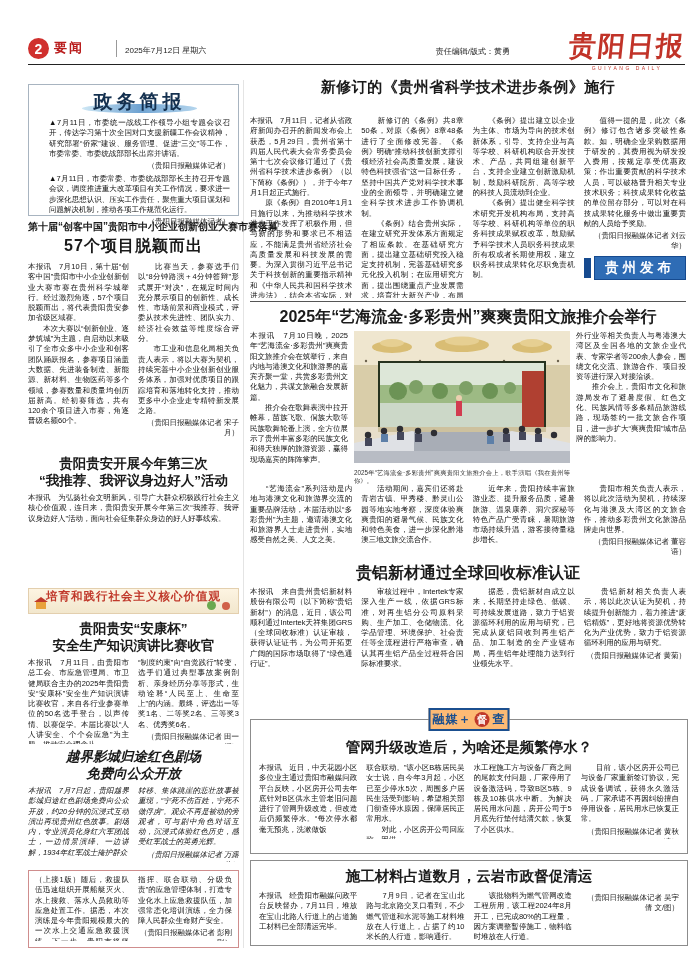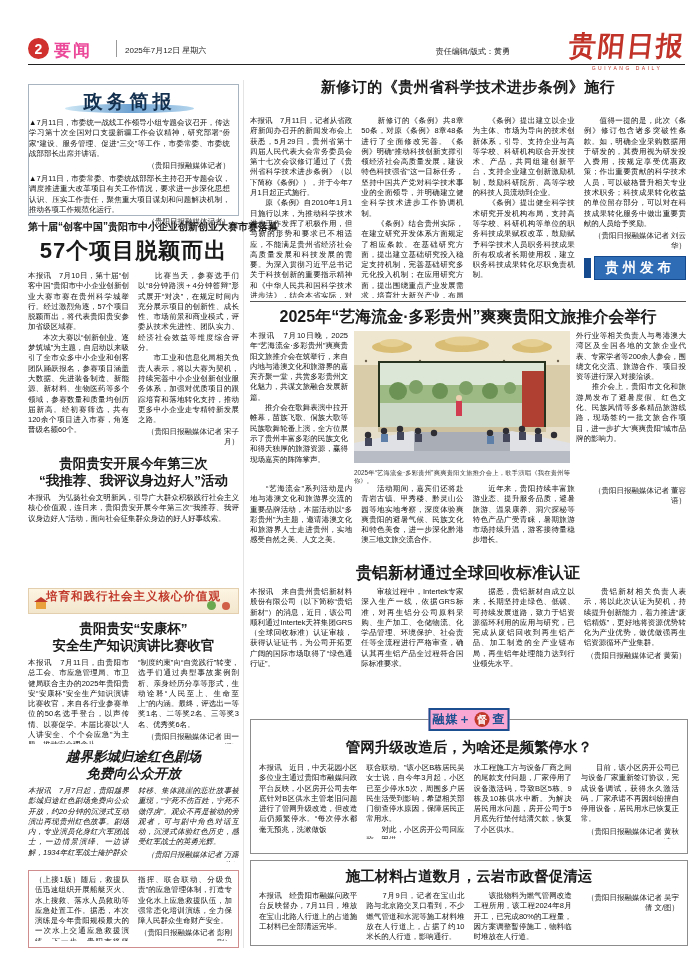--- a/index.html
+++ b/index.html
@@ -2,45 +2,45 @@
 <html><head>
 <meta charset="utf-8">
 <style>
   * { margin:0; padding:0; box-sizing:border-box; }
   html,body { width:700px; height:977px; background:#fff; }
   body { font-family:"Liberation Sans","DejaVu Sans",sans-serif; color:#1a1a1a; position:relative; overflow:hidden; }
 
   
   #hdr { position:absolute; left:28px; top:36px; right:15px; height:28px; }
   .pgnum { position:absolute; left:0; top:2px; width:21px; height:21px; border-radius:50%; background:#d0302e; color:#fff; font-weight:bold; font-size:14px; display:flex; align-items:center; justify-content:center; }
-  .section { position:absolute; left:26px; top:3px; color:#ec4899; font-size:17px; font-weight:bold; letter-spacing:2px; }
+  .section { position:absolute; left:26px; top:3px; color:#b91c1c; font-size:13px; font-weight:bold; letter-spacing:2px; }
   .hdr-div { position:absolute; left:88px; top:4px; width:1px; height:17px; background:#999; }
   .date { position:absolute; left:97px; top:9px; font-size:8px; color:#222; }
   .editor { position:absolute; right:175px; top:10px; font-size:8px; color:#222; }
   .masthead { position:absolute; right:0; top:-8px; text-align:center; }
   .masthead-cn { color:#c13328; font-size:27px; font-weight:bold; font-family:"DejaVu Serif","Liberation Serif",serif; transform:skewX(-6deg); letter-spacing:2px; }
   .masthead-sub { color:#c13328; font-size:5px; letter-spacing:2.5px; margin-top:1px; }
   .hdr-rule { position:absolute; left:28px; right:15px; top:64px; height:1px; background:#222; }
   .v-rule { position:absolute; left:243px; top:80px; height:868px; width:1px; background:#e4e4e4; }
 
   
   .bt { font-size:7.5px; line-height:10.3px; text-align:justify; white-space:pre-wrap; color:#111; }
   .cols { display:flex; gap:9px; overflow:hidden; }
   .col { flex:1; overflow:hidden; }
   .byline { text-align:right; font-size:7.5px; color:#222; margin-top:2px; }
   .kicker { font-size:10px; font-weight:bold; text-align:center; white-space:nowrap; }
-  .h-big { font-size:22px; font-weight:bold; text-align:center; letter-spacing:1px; margin-top:2px; }
+  .h-big { font-size:16px; font-weight:bold; text-align:center; letter-spacing:1px; margin-top:2px; }
   .h-sub { font-size:13.5px; font-weight:bold; text-align:center; line-height:17px; }
   .h-main { font-size:15px; font-weight:bold; text-align:center; letter-spacing:0.5px; }
   .h-mid { font-size:16px; font-weight:bold; text-align:center; }
   .h-box { font-size:14.5px; font-weight:bold; text-align:center; }
 
   
   .lblk { position:absolute; left:28px; width:211px; }
-  #brief { top:84px; height:132px; border:1px solid #a8b4c0; padding:4px 8px 4px 0; }
+  #brief { top:84px; height:132px; border:1px solid #a8b4c0; padding:4px 8px 4px 20px; }
   .brief-title-wrap { position:relative; height:26px; text-align:center; }
   .brief-title { position:relative; z-index:2; font-size:19px; font-weight:bold; color:#14304f; letter-spacing:4px; }
   .brief-wave { position:absolute; z-index:1; left:18%; right:18%; bottom:2px; height:9px; background:linear-gradient(90deg,#bfe0f2,#3f84c2,#9cc8e8); border-radius:50%; opacity:.75; }
   .brief-item { margin-top:3px; }
   #contest { top:220px; }
   #goodpeople { top:455px; }
   #banner { top:588px; height:26px; background:linear-gradient(180deg,#fdf4e2,#f2e7cd); border:1px solid #e3cfae; display:flex; justify-content:center; overflow:hidden; position:absolute; }
   .banner-text { color:#c0392b; font-weight:bold; font-size:11.5px; font-family:"DejaVu Serif","Liberation Serif",serif; letter-spacing:1px; }
   .bn-house { position:absolute; left:7px; bottom:4px; width:10px; height:7px; background:#e8a13c; }
   .bn-house:before { content:""; position:absolute; left:-2px; top:-5px; border-left:7px solid transparent; border-right:7px solid transparent; border-bottom:5px solid #c0392b; }
@@ -59,21 +59,21 @@
   #tour-mid { top:331px; display:flex; gap:6px; }
   .tour-left { width:98px; overflow:hidden; height:147px; }
   .photo-wrap { width:216px; }
   .photo-cap { font-size:6.3px; color:#333; line-height:7.5px; margin-top:2px; text-align:justify; }
   .tour-right { width:110px; overflow:hidden; height:147px; }
   #tour-bottom { top:484px; }
   #alum-h { top:563px; }
   #alum-body { top:587px; }
   .wbox { position:absolute; left:250px; width:438px; border:1px solid #8c8c8c; }
   #watchdog { top:719px; height:135px; padding:6px 8px; }
-  .wd-badge { position:absolute; top:-12px; left:50%; transform:translateX(-50%); background:#f9a8d4; border:2px solid #1b4f8f; display:flex; align-items:center; padding:1px 2px; gap:3px; }
+  .wd-badge { position:absolute; top:-12px; left:50%; transform:translateX(-50%); background:#fdba74; border:2px solid #1b4f8f; display:flex; align-items:center; padding:1px 2px; gap:3px; }
   .wd-t { color:#1b4f8f; font-weight:bold; font-size:12px; letter-spacing:1px; }
   .wd-circle { width:15px; height:15px; border-radius:50%; background:#c0392b; color:#fff; font-size:10px; font-weight:bold; display:flex; align-items:center; justify-content:center; }
   #watchdog .h-box { margin-top:12px; }
   #roadwork { top:860px; height:86px; padding:6px 8px; }
   .fabu { display:flex; align-items:center; margin-top:5px; margin-left:auto; width:fit-content; }
   .fabu-bar { width:7px; height:20px; background:#164a8f; margin-right:3px; }
   .fabu-text { background:#2e6cb5; color:#fff; font-weight:bold; font-size:13.5px; padding:2px 10px; letter-spacing:4px; border:1px solid #164a8f; white-space:nowrap; }
 </style>
 </head>
 <body>
@@ -258,34 +258,35 @@
     <div class="tour-right bt">外行业等相关负责人与粤港澳大湾区及全国各地的文旅企业代表、专家学者等200余人参会，围绕文化交流、旅游合作、项目投资等进行深入对接洽谈。
 　　推介会上，贵阳市文化和旅游局发布了避暑度假、红色文化、民族风情等多条精品旅游线路，现场签约一批文旅合作项目，进一步扩大“爽爽贵阳”城市品牌的影响力。</div>
   </div>
 
   <div id="tour-bottom" class="rblk">
     <div class="cols" style="height:74px;">
       <div class="col bt">　　“艺海流金”系列活动是内地与港澳文化和旅游界交流的重要品牌活动，本届活动以“多彩贵州”为主题，邀请港澳文化和旅游界人士走进贵州，实地感受自然之美、人文之美。</div>
       <div class="col bt">　　活动期间，嘉宾们还将赴青岩古镇、甲秀楼、黔灵山公园等地实地考察，深度体验爽爽贵阳的避暑气候、民族文化和特色美食，进一步深化黔港澳三地文旅交流合作。</div>
       <div class="col bt">　　近年来，贵阳持续丰富旅游业态、提升服务品质，避暑旅游、温泉康养、洞穴探秘等特色产品广受青睐，暑期旅游市场持续升温，游客接待量稳步增长。</div>
       <div class="col">
+        <div class="bt">　　贵阳市相关负责人表示，将以此次活动为契机，持续深化与港澳及大湾区的文旅合作，推动多彩贵州文化旅游品牌走向世界。</div>
         <div class="byline">（贵阳日报融媒体记者 董容语）</div>
       </div>
     </div>
   </div>
 
   <div id="alum-h" class="rblk h-mid">贵铝新材通过全球回收标准认证</div>
 
   <div id="alum-body" class="rblk">
     <div class="cols" style="height:122px;">
       <div class="col bt">本报讯　来自贵州贵铝新材料股份有限公司（以下简称“贵铝新材”）的消息，近日，该公司顺利通过Intertek天祥集团GRS（全球回收标准）认证审核，获得认证证书，为公司开拓更广阔的国际市场取得了“绿色通行证”。</div>
       <div class="col bt">　　审核过程中，Intertek专家深入生产一线，依据GRS标准，对再生铝分公司原料采购、生产加工、仓储物流、化学品管理、环境保护、社会责任等全流程进行严格审查，确认其再生铝产品全过程符合国际标准要求。</div>
       <div class="col bt">　　据悉，贵铝新材自成立以来，长期坚持走绿色、低碳、可持续发展道路，致力于铝资源循环利用的应用与研究，已完成从废铝回收到再生铝产品、加工制造的全产业链布局，再生铝年处理能力达到行业领先水平。</div>
       <div class="col">
-        <div class="bt">　　贵铝新材相关负责人表示，将以此次认证为契机，持续提升创新能力，着力推进“废铝精炼”，更好地将资源优势转化为产业优势，做优做强再生铝资源循环产业集群。</div>
+        <div class="bt">　　贵铝新材相关负责人表示，将以此次认证为契机，持续提升创新能力，着力推进“废铝精炼”，更好地将资源优势转化为产业优势，致力于铝资源循环利用的应用与研究。</div>
         <div class="byline">（贵阳日报融媒体记者 黄菊）</div>
       </div>
     </div>
   </div>
 
   <div id="watchdog" class="wbox">
     <div class="wd-badge">
       <span class="wd-t">融媒＋</span>
       <span class="wd-circle">督</span>
       <span class="wd-t">查</span>

